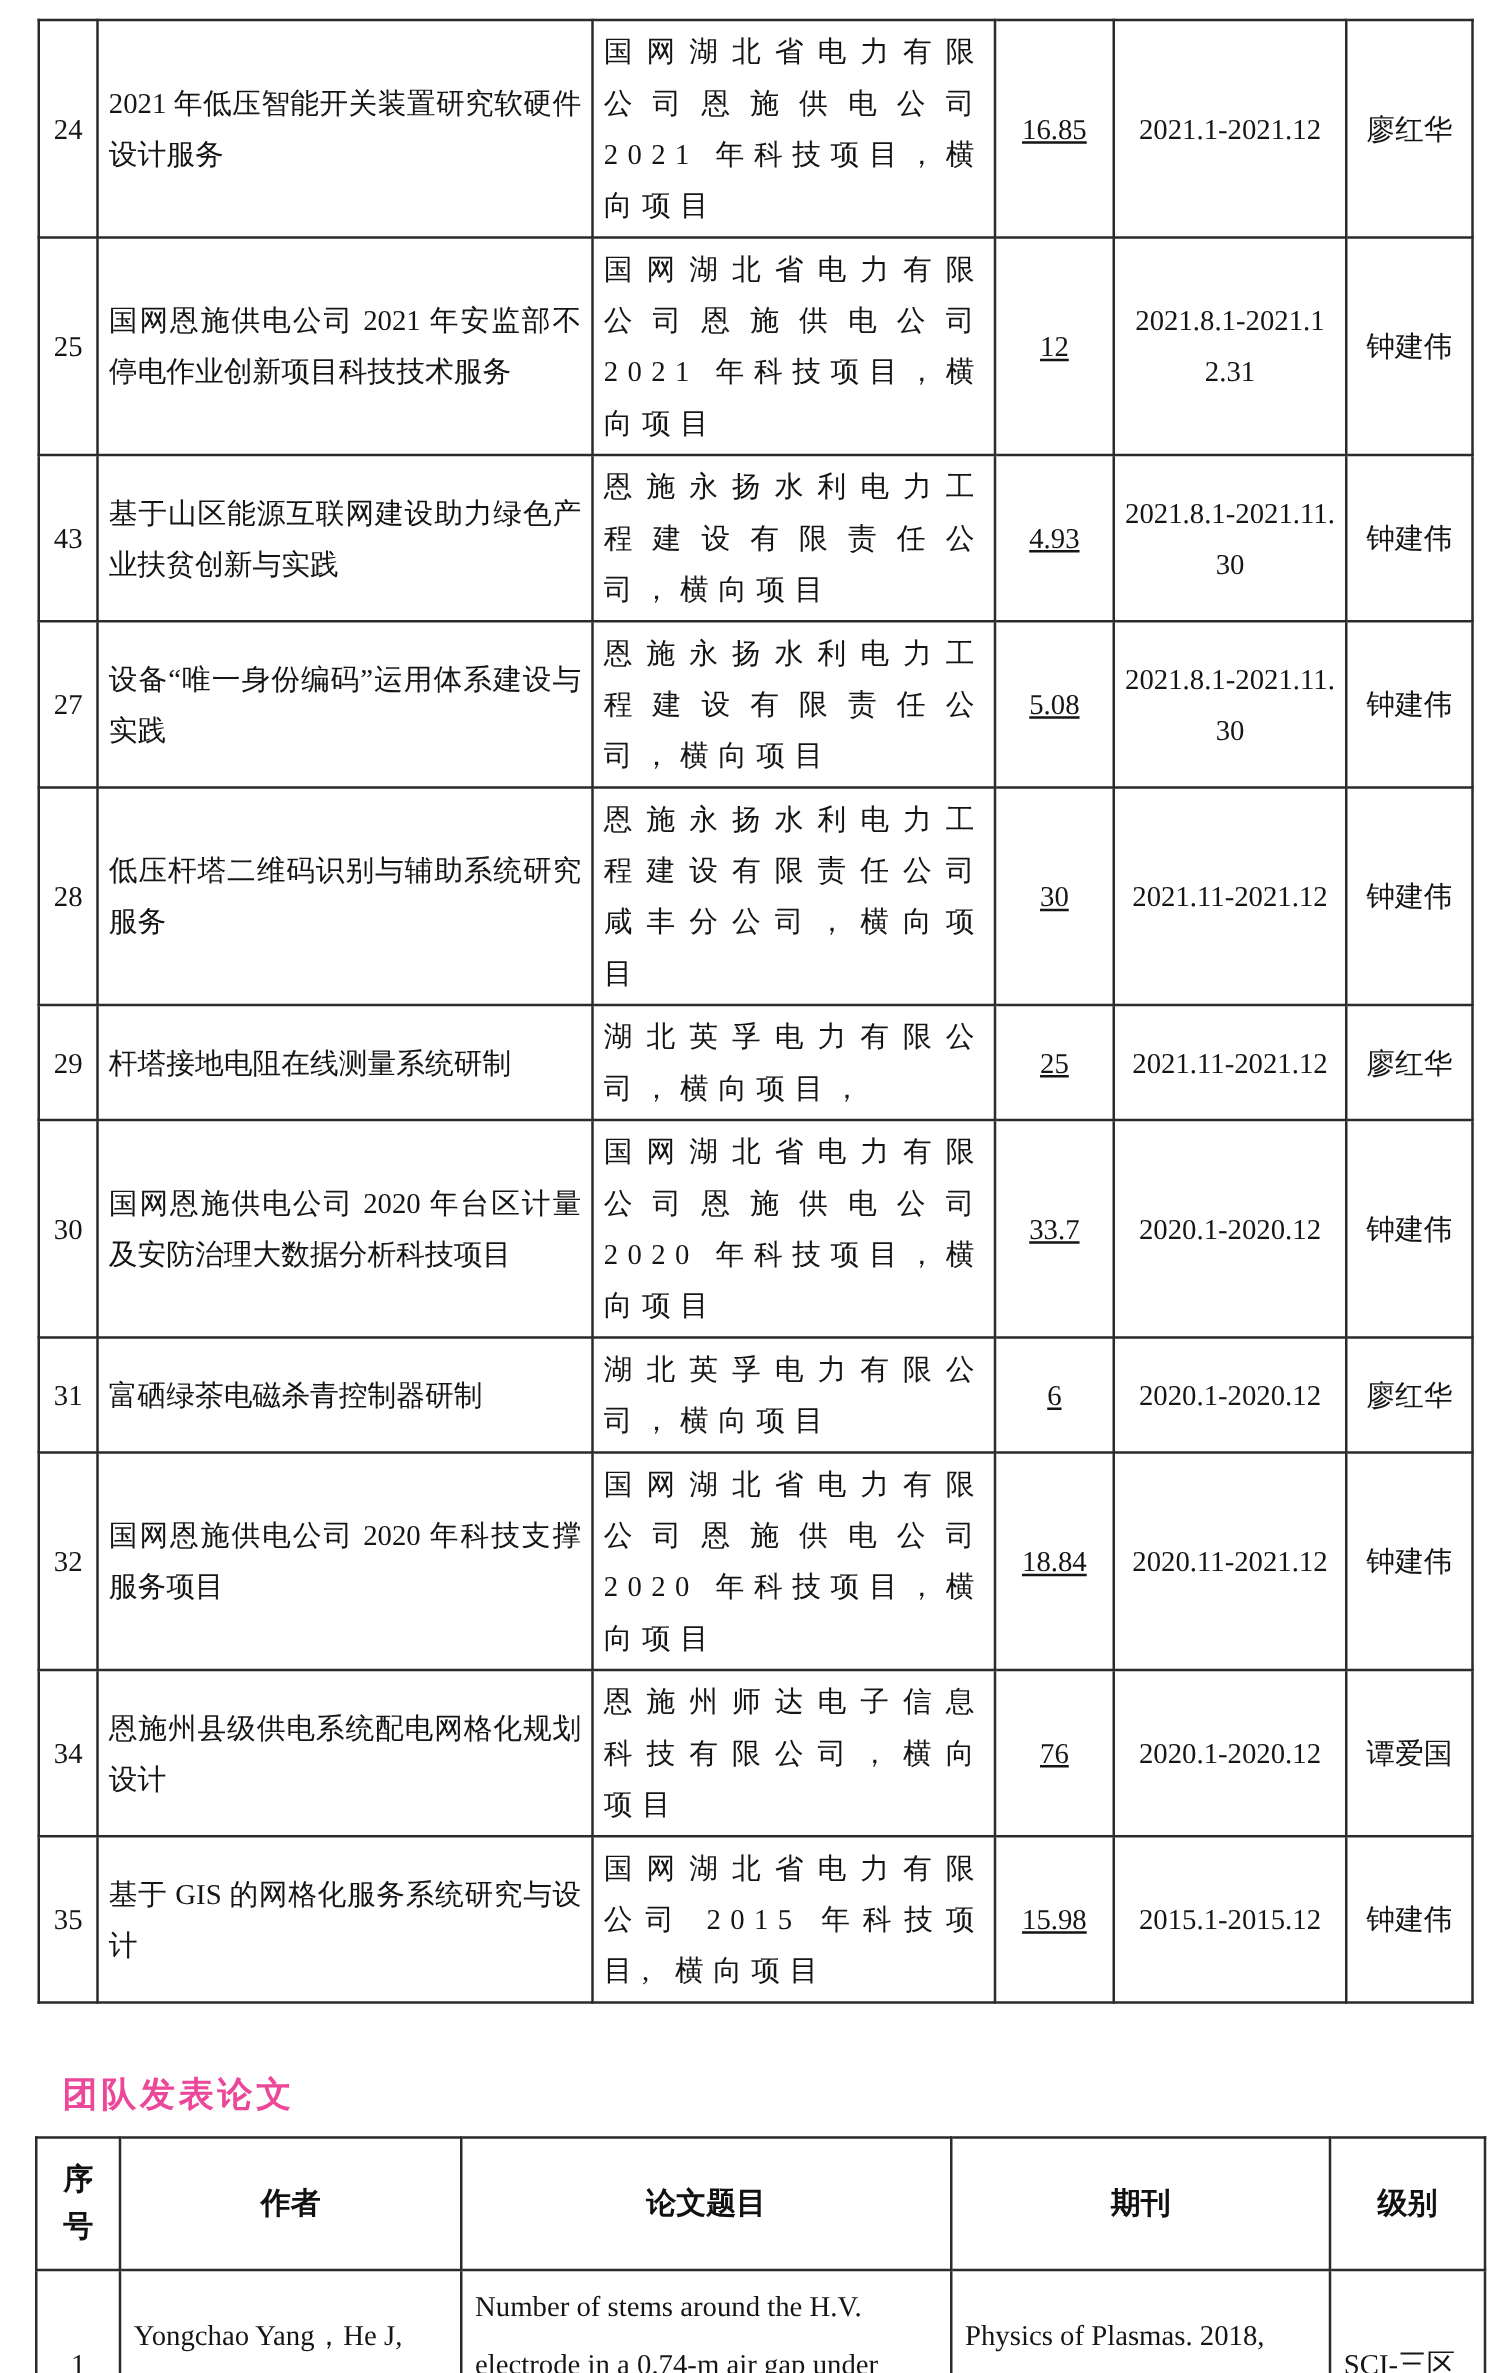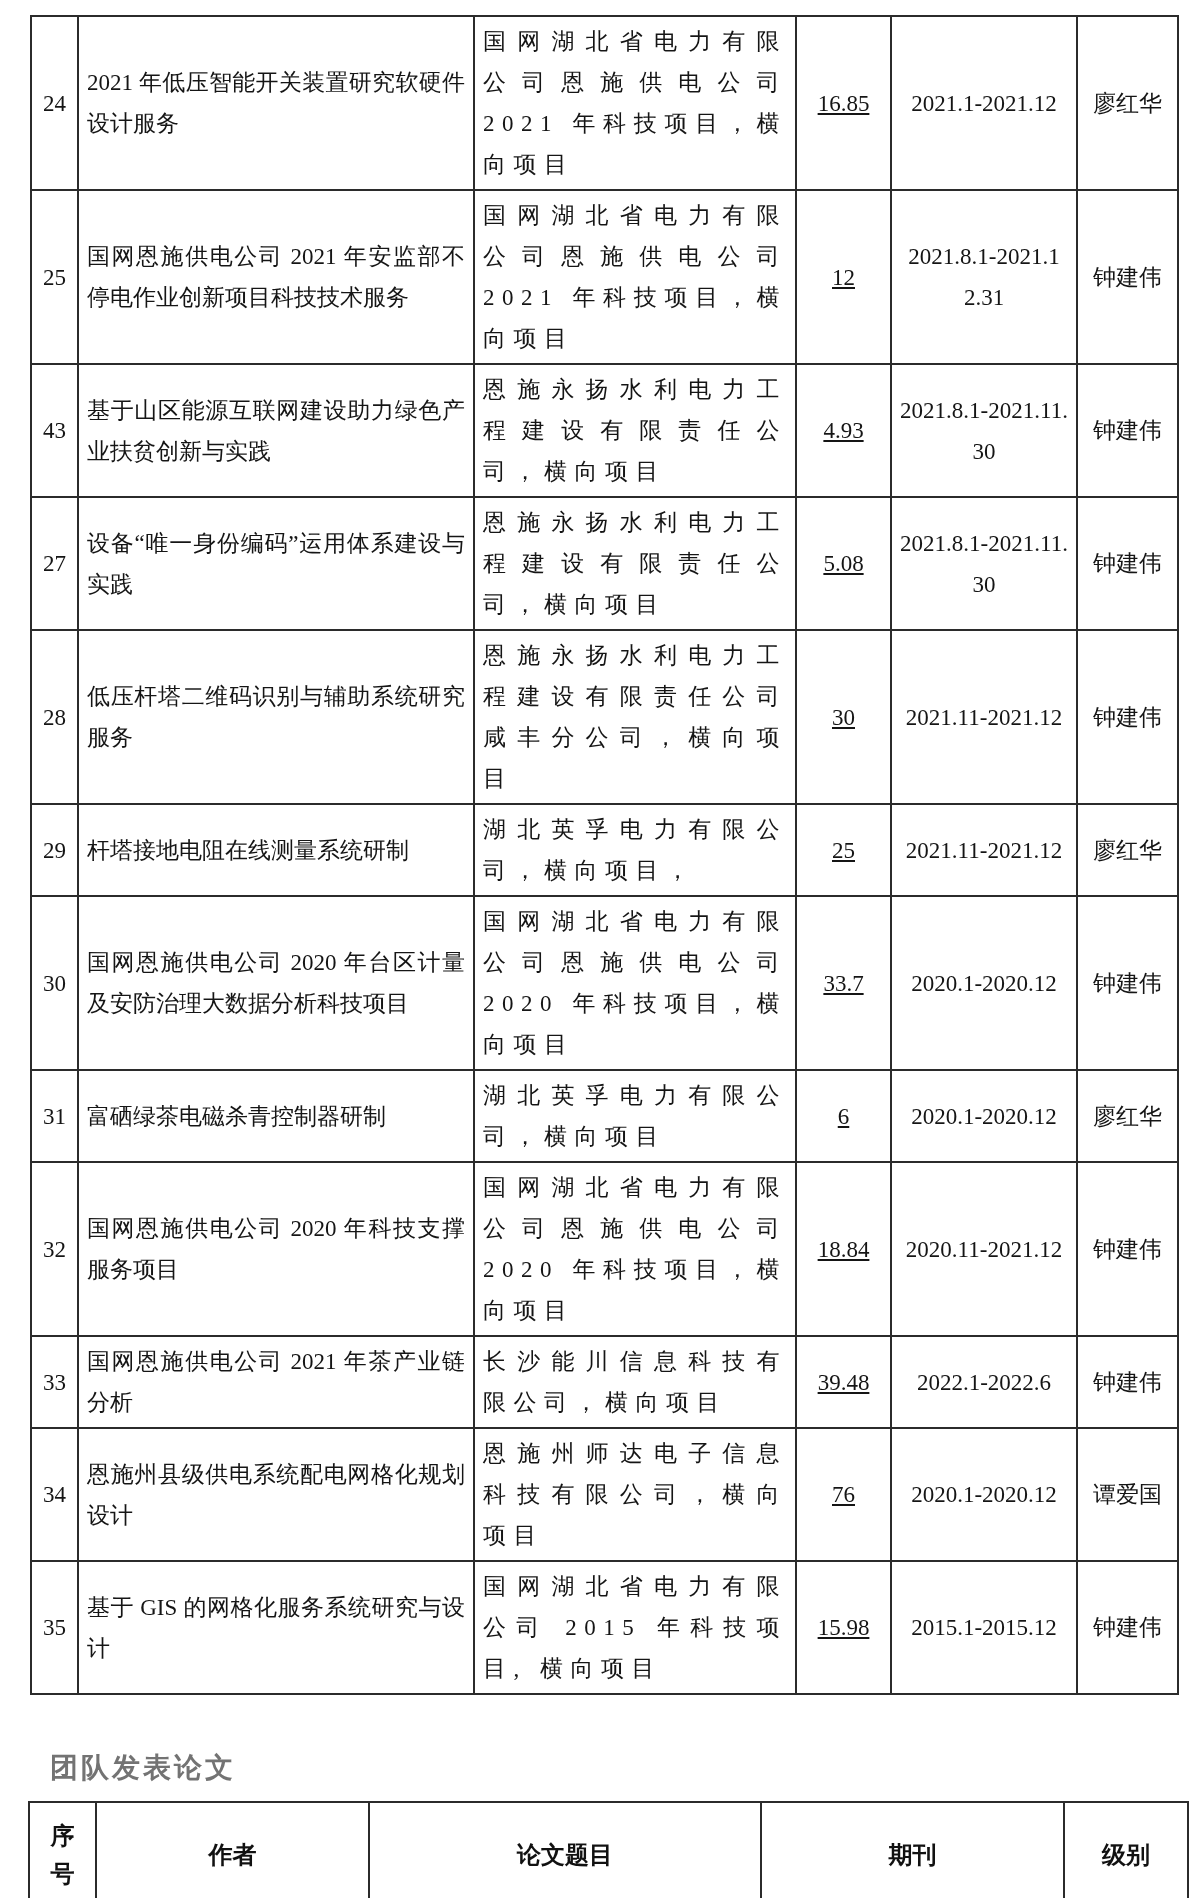--- a/index.html
+++ b/index.html
@@ -27,21 +27,21 @@
   .c-amount{text-align:center;text-decoration:underline;}
   .c-period{text-align:center;word-break:break-all;padding:4px 35px;}
   .c-leader{text-align:center;padding:4px 6px;margin-left:12px;}
 
   
   .section-title{
     margin:54px 0 14px 50px;
     font-size:28px;
     font-weight:bold;
     letter-spacing:3px;
-    color:#737373;
+    color:#ec4899;
   }
 
   
   .papers{margin-left:28px;width:1159px;}
   .papers th{
     font-size:24px;font-weight:bold;text-align:center;
     padding:14px 18px;line-height:38px;color:#111;
   }
   .papers td{font-size:23px;line-height:46px;padding:6px 10px;}
   .p-seq{text-align:center;padding:6px 2px;}
@@ -131,28 +131,20 @@
         </tr>
         <tr>
           <td class="c-seq">32</td>
           <td class="c-name">国网恩施供电公司 2020 年科技支撑服务项目</td>
           <td class="c-source">国网湖北省电力有限公司恩施供电公司 2020 年科技项目，横向项目</td>
           <td class="c-amount">18.84</td>
           <td class="c-period">2020.11-2021.12</td>
           <td class="c-leader">钟建伟</td>
         </tr>
         <tr>
-          <td class="c-seq">33</td>
-          <td class="c-name">国网恩施供电公司 2021 年茶产业链分析</td>
-          <td class="c-source">长沙能川信息科技有限公司，横向项目</td>
-          <td class="c-amount">39.48</td>
-          <td class="c-period">2022.1-2022.6</td>
-          <td class="c-leader">钟建伟</td>
-        </tr>
-        <tr>
           <td class="c-seq">34</td>
           <td class="c-name">恩施州县级供电系统配电网格化规划设计</td>
           <td class="c-source">恩施州师达电子信息科技有限公司，横向项目</td>
           <td class="c-amount">76</td>
           <td class="c-period">2020.1-2020.12</td>
           <td class="c-leader">谭爱国</td>
         </tr>
         <tr>
           <td class="c-seq">35</td>
           <td class="c-name">基于 GIS 的网格化服务系统研究与设计</td>

